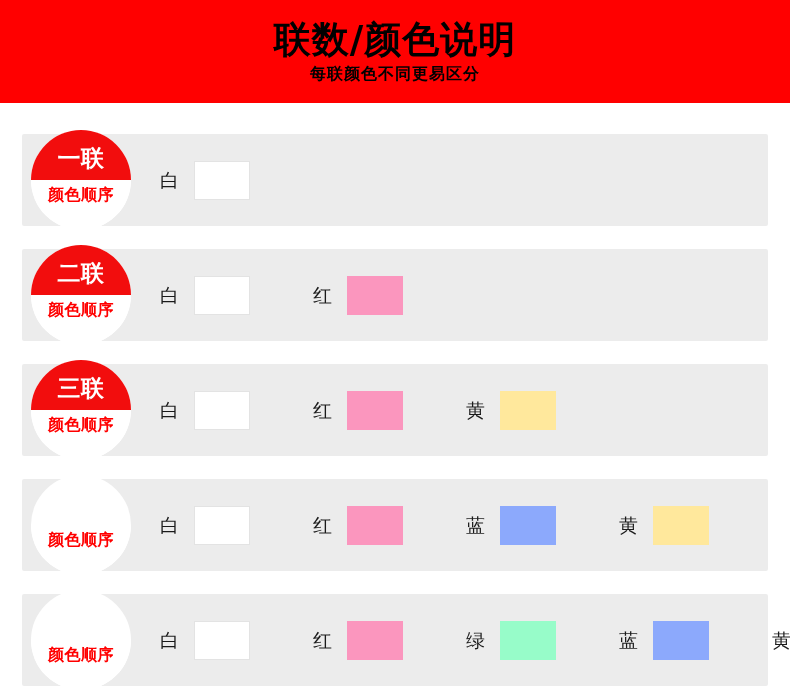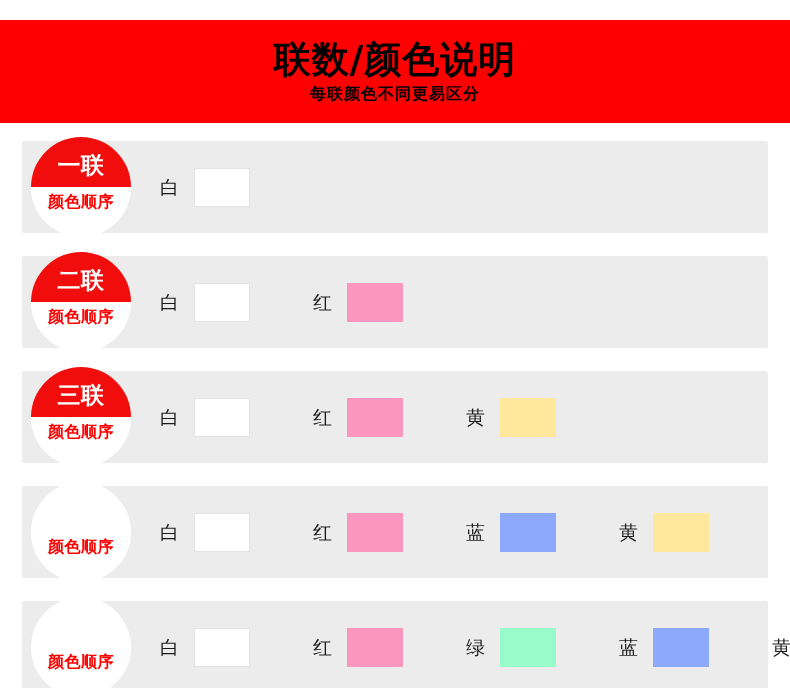--- a/index.html
+++ b/index.html
@@ -17,42 +17,41 @@
   
   .banner {
     width: 790px;
     height: 103px;
     background: #ff0000;
     box-sizing: border-box;
     display: flex;
     flex-direction: column;
     align-items: center;
     justify-content: center;
-    margin-top: 20px;
   }
   .banner-title {
     font-size: 37px;
     font-weight: bold;
     color: #000000;
     line-height: 1.05;
     letter-spacing: 1px;
     margin: 0 0 6px 0;
   }
   .banner-subtitle {
     font-size: 16px;
     font-weight: bold;
     color: #000000;
     line-height: 1;
     letter-spacing: 1px;
     margin: 0;
   }
 
   
   .rows {
-    padding-top: 18px;
+    padding-top: 31px;
     box-sizing: border-box;
   }
   .row {
     position: relative;
     height: 92px;
     margin-bottom: 23px;
   }
   .row-band {
     position: absolute;
     left: 22px;

